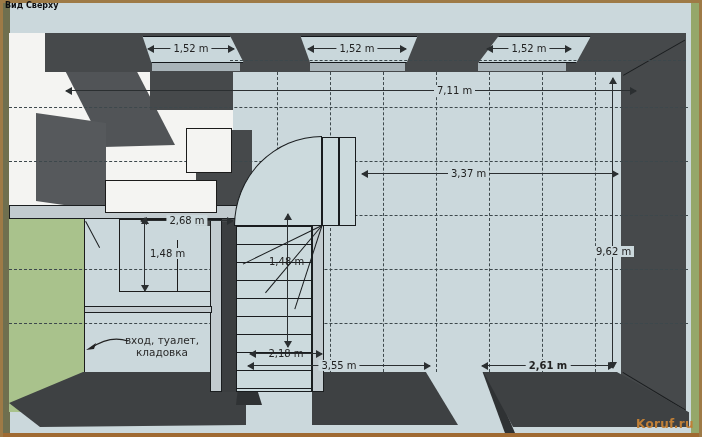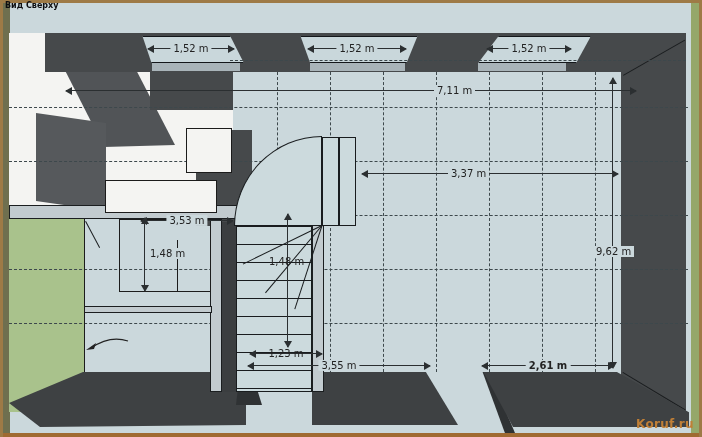--- a/index.html
+++ b/index.html
@@ -145,43 +145,47 @@
 
   <div class="dim-h" style="left:362px;top:173px;width:256px;">
     <span class="dlbl man" style="left:86px;transform:translateY(-55%);">3,37 m</span>
   </div>
 
   <div class="dim-v" style="left:612px;top:78px;height:290px;">
     <span class="dlbl man" style="left:-20px;top:168px;">9,62 m</span>
   </div>
 
   <div class="dim-h" style="left:141px;top:220px;width:92px;">
-    <span class="dlbl">3,53 m</span>
+    <span class="dlbl">2,68 m</span>
   </div>
 
   <div class="dim-v" style="left:144px;top:218px;height:73px;">
     <span class="dlbl man" style="left:2px;top:30px;">1,48 m</span>
   </div>
 
   <div class="dim-v" style="left:287px;top:214px;height:133px;">
     <span class="dlbl man nobg" style="left:-22px;top:42px;">1,48 m</span>
   </div>
 
   <div class="dim-h" style="left:250px;top:353px;width:72px;">
-    <span class="dlbl nobg">1,23 m</span>
+    <span class="dlbl nobg">2,18 m</span>
   </div>
 
   <div class="dim-h" style="left:248px;top:365px;width:182px;">
     <span class="dlbl">3,55 m</span>
   </div>
 
   <div class="dim-h" style="left:482px;top:365px;width:132px;font-weight:bold;">
     <span class="dlbl">2,61 m</span>
   </div>
 
+  <div class="note" style="left:112px;top:334px;width:100px;">
+    <div>вход, туалет,</div>
+    <div>кладовка</div>
+  </div>
   <svg class="abs" style="left:84px;top:336px;" width="46" height="18" viewBox="0 0 46 18">
     <path d="M44,5 C32,1 20,3 7,12" stroke="#222" stroke-width="1.2" fill="none"></path>
     <polygon points="2,14 12,7 10,13" fill="#222"></polygon>
   </svg>
 
   <div class="abs" style="left:0;top:0;width:702px;height:3px;background:#9e7a46;"></div>
   <div class="abs" style="left:0;top:433px;width:702px;height:4px;background:#a06a32;"></div>
   <div class="abs" style="left:0;top:0;width:3px;height:437px;background:#9e7a46;"></div>
   <div class="abs" style="left:699px;top:0;width:3px;height:437px;background:#9e7a46;"></div>
 

